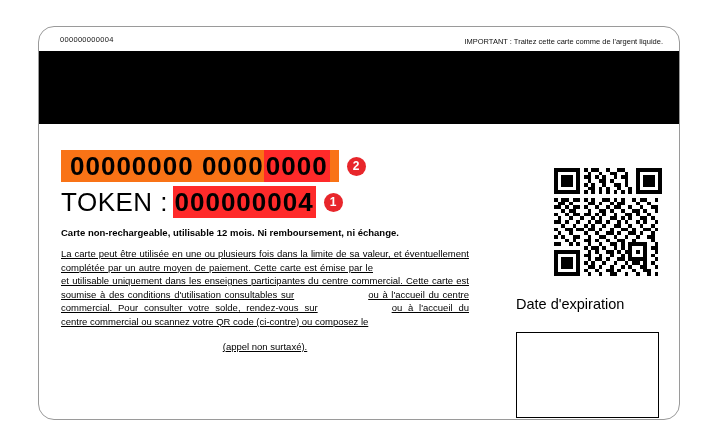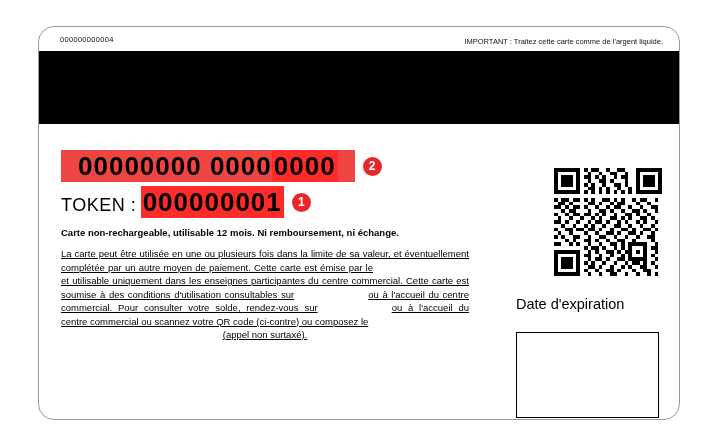--- a/index.html
+++ b/index.html
@@ -72,35 +72,35 @@
   }
   .num-line {
     position: relative;
     height: 34px;
     white-space: nowrap;
   }
   #card-number-line {
     margin-top: 27px;
   }
   .hl-yellow {
-    background: #ef4444;
+    background: #f97316;
     font-size: 26px;
     font-weight: bold;
     letter-spacing: 1px;
     color: #000;
-    padding: 1px 17px;
+    padding: 1px 9px;
     font-family: "Liberation Sans", sans-serif;
   }
   .hl-red {
     background: #ff2a2a;
     color: #000;
     padding: 1px 2px;
   }
   .token-label {
-    font-size: 18px;
+    font-size: 26px;
     color: #000;
     letter-spacing: 0.5px;
   }
   #token-line {
     margin-top: 2px;
   }
   .badge {
     display: inline-block;
     width: 19px;
     height: 19px;
@@ -139,21 +139,21 @@
     display: inline-block;
     width: 74px;
   }
   #long-terms .gap-xs {
     display: inline-block;
     width: 40px;
   }
   #last-line {
     display: block;
     text-align: center;
-    margin-top: 0;
+    margin-top: 12px;
   }
   
   #right-col {
     position: absolute;
     left: 455px;
     top: 0;
     width: 170px;
   }
   #qr-wrap {
     position: absolute;
@@ -193,21 +193,21 @@
   <div id="body-area">
 
     <div id="left-col">
 
       <div class="num-line" id="card-number-line">
         <span class="hl-yellow"><span>00000000 0000</span><span class="hl-red">0000</span></span><span class="badge">2</span>
       </div>
 
       <div class="num-line" id="token-line">
         <span class="token-label">TOKEN :</span>
-        <span class="hl-yellow hl-red">000000001</span><span class="badge">1</span>
+        <span class="hl-yellow hl-red">000000004</span><span class="badge">1</span>
       </div>
 
       <div id="short-terms">Carte non-rechargeable, utilisable 12 mois. Ni remboursement, ni échange.</div>
 
       <div id="long-terms">
         <span>La carte peut être utilisée en une ou plusieurs fois dans la limite de sa valeur, et éventuellement complétée par un autre moyen de paiement. Cette carte est émise par le</span><span class="gap"></span><span>et utilisable uniquement dans les enseignes participantes du centre commercial. Cette carte est soumise à des conditions d'utilisation consultables sur</span><span class="gap-sm"></span><span>ou à l'accueil du centre commercial. Pour consulter votre solde, rendez-vous sur</span><span class="gap-sm"></span><span>ou à l'accueil du centre commercial ou scannez votre QR code (ci-contre) ou composez le</span><span class="gap-xs"></span>
         <span id="last-line">(appel non surtaxé).</span>
       </div>
 
     </div>

